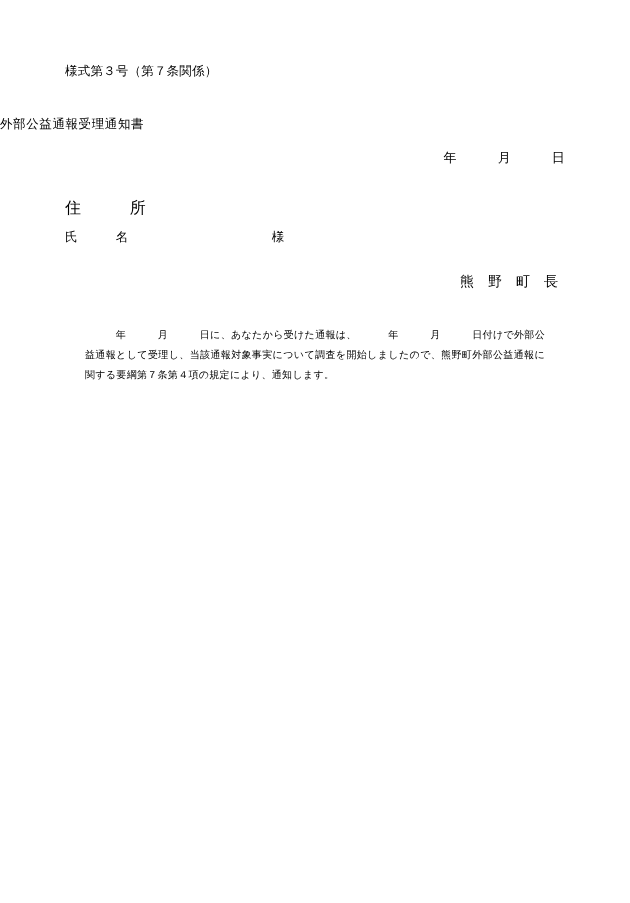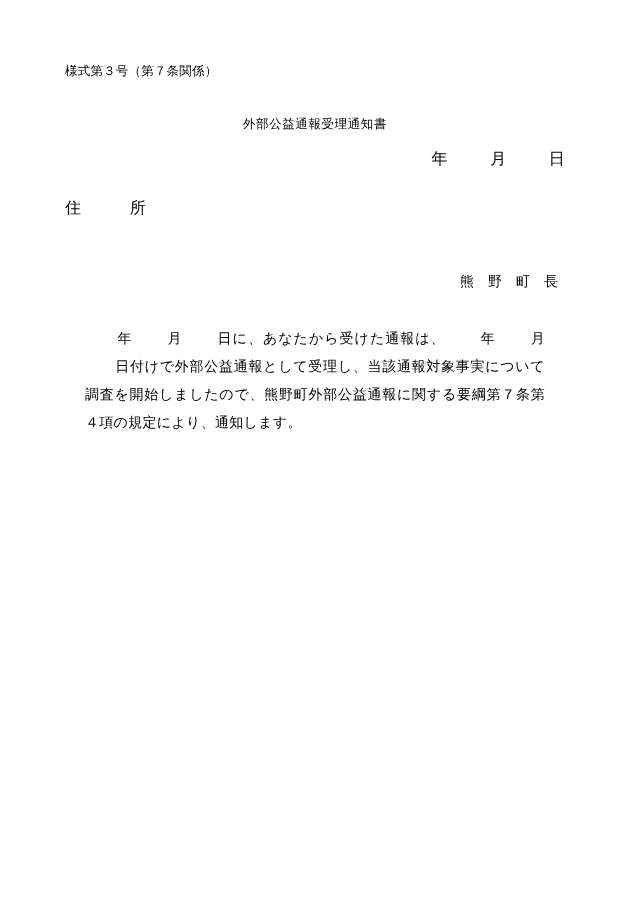--- a/index.html
+++ b/index.html
@@ -30,30 +30,30 @@
     font-size: 12.5px;
     letter-spacing: 0.2px;
     white-space: nowrap;
   }
 
   .doc-title {
     position: absolute;
     left: 0;
     top: 116px;
     width: 630px;
-    text-align: center;
+    text-align: left;
     font-size: 12.5px;
     letter-spacing: 0.6px;
   }
 
   .date-line {
     position: absolute;
     right: 65px;
     top: 149px;
-    font-size: 16px;
+    font-size: 13px;
     letter-spacing: 0.2px;
     white-space: nowrap;
   }
   .date-line .gap-a { display: inline-block; width: 34px; }
   .date-line .gap-b { display: inline-block; width: 34px; }
 
   .addr-row {
     position: absolute;
     left: 65px;
     top: 198px;
@@ -82,21 +82,21 @@
     top: 273px;
     font-size: 14px;
     white-space: nowrap;
   }
 
   .body-text {
     position: absolute;
     left: 85px;
     top: 325px;
     width: 460px;
-    font-size: 14px;
+    font-size: 10px;
     line-height: 2.0;
     text-align: justify;
     text-justify: inter-ideograph;
     letter-spacing: 0.3px;
   }
   .body-text .indent { display: inline-block; width: 28px; }
   .body-text .blank-m { display: inline-block; width: 26px; }
 </style>
 </head>
 <body>
@@ -112,20 +112,24 @@
     <span class="gap-a"></span>
     <span>月</span>
     <span class="gap-b"></span>
     <span>日</span>
   </div>
 
   <div class="addr-row">
     <span class="label-spaced">住　　　所</span>
   </div>
 
+  <div class="name-row">
+    <span class="label-spaced">氏　　　名</span>
+    <span class="sama">様</span>
+  </div>
 
   <div class="issuer">熊　野　町　長</div>
 
   <div class="body-text">
     <span class="indent"></span>
     <span>年</span>
     <span class="blank-m"></span>
     <span>月</span>
     <span class="blank-m"></span>
     <span>日に、あなたから受けた通報は、</span>

